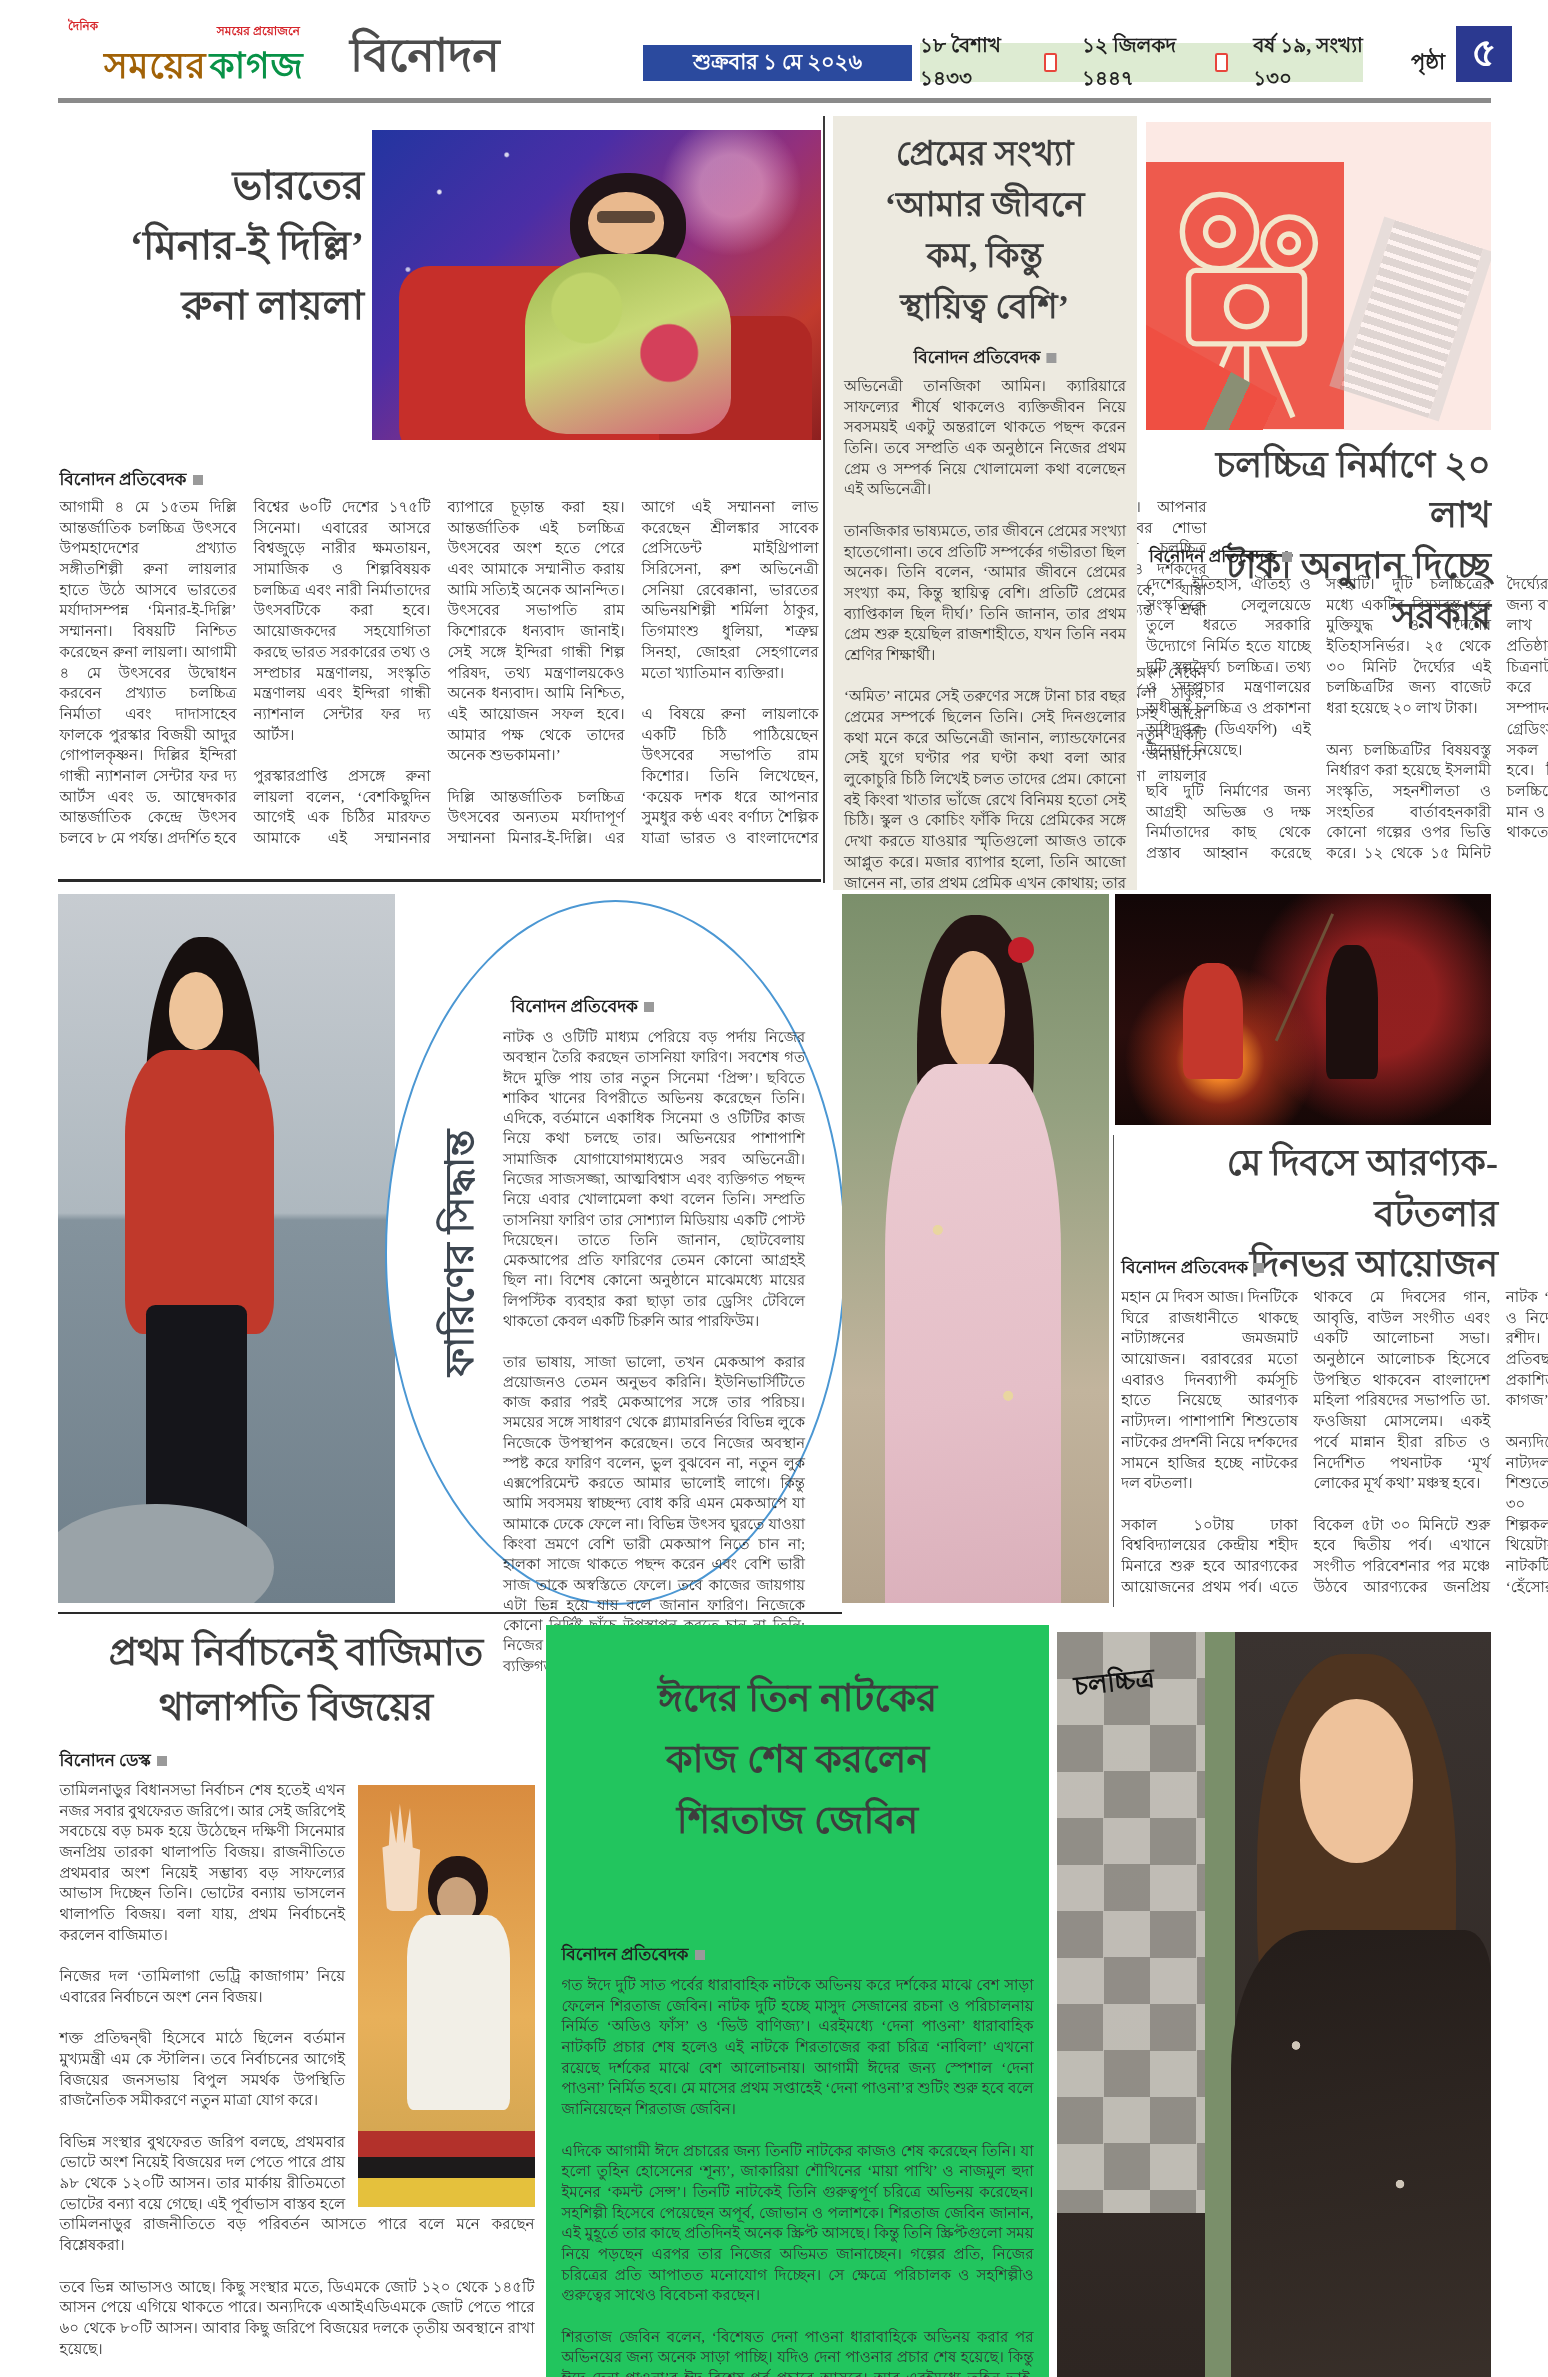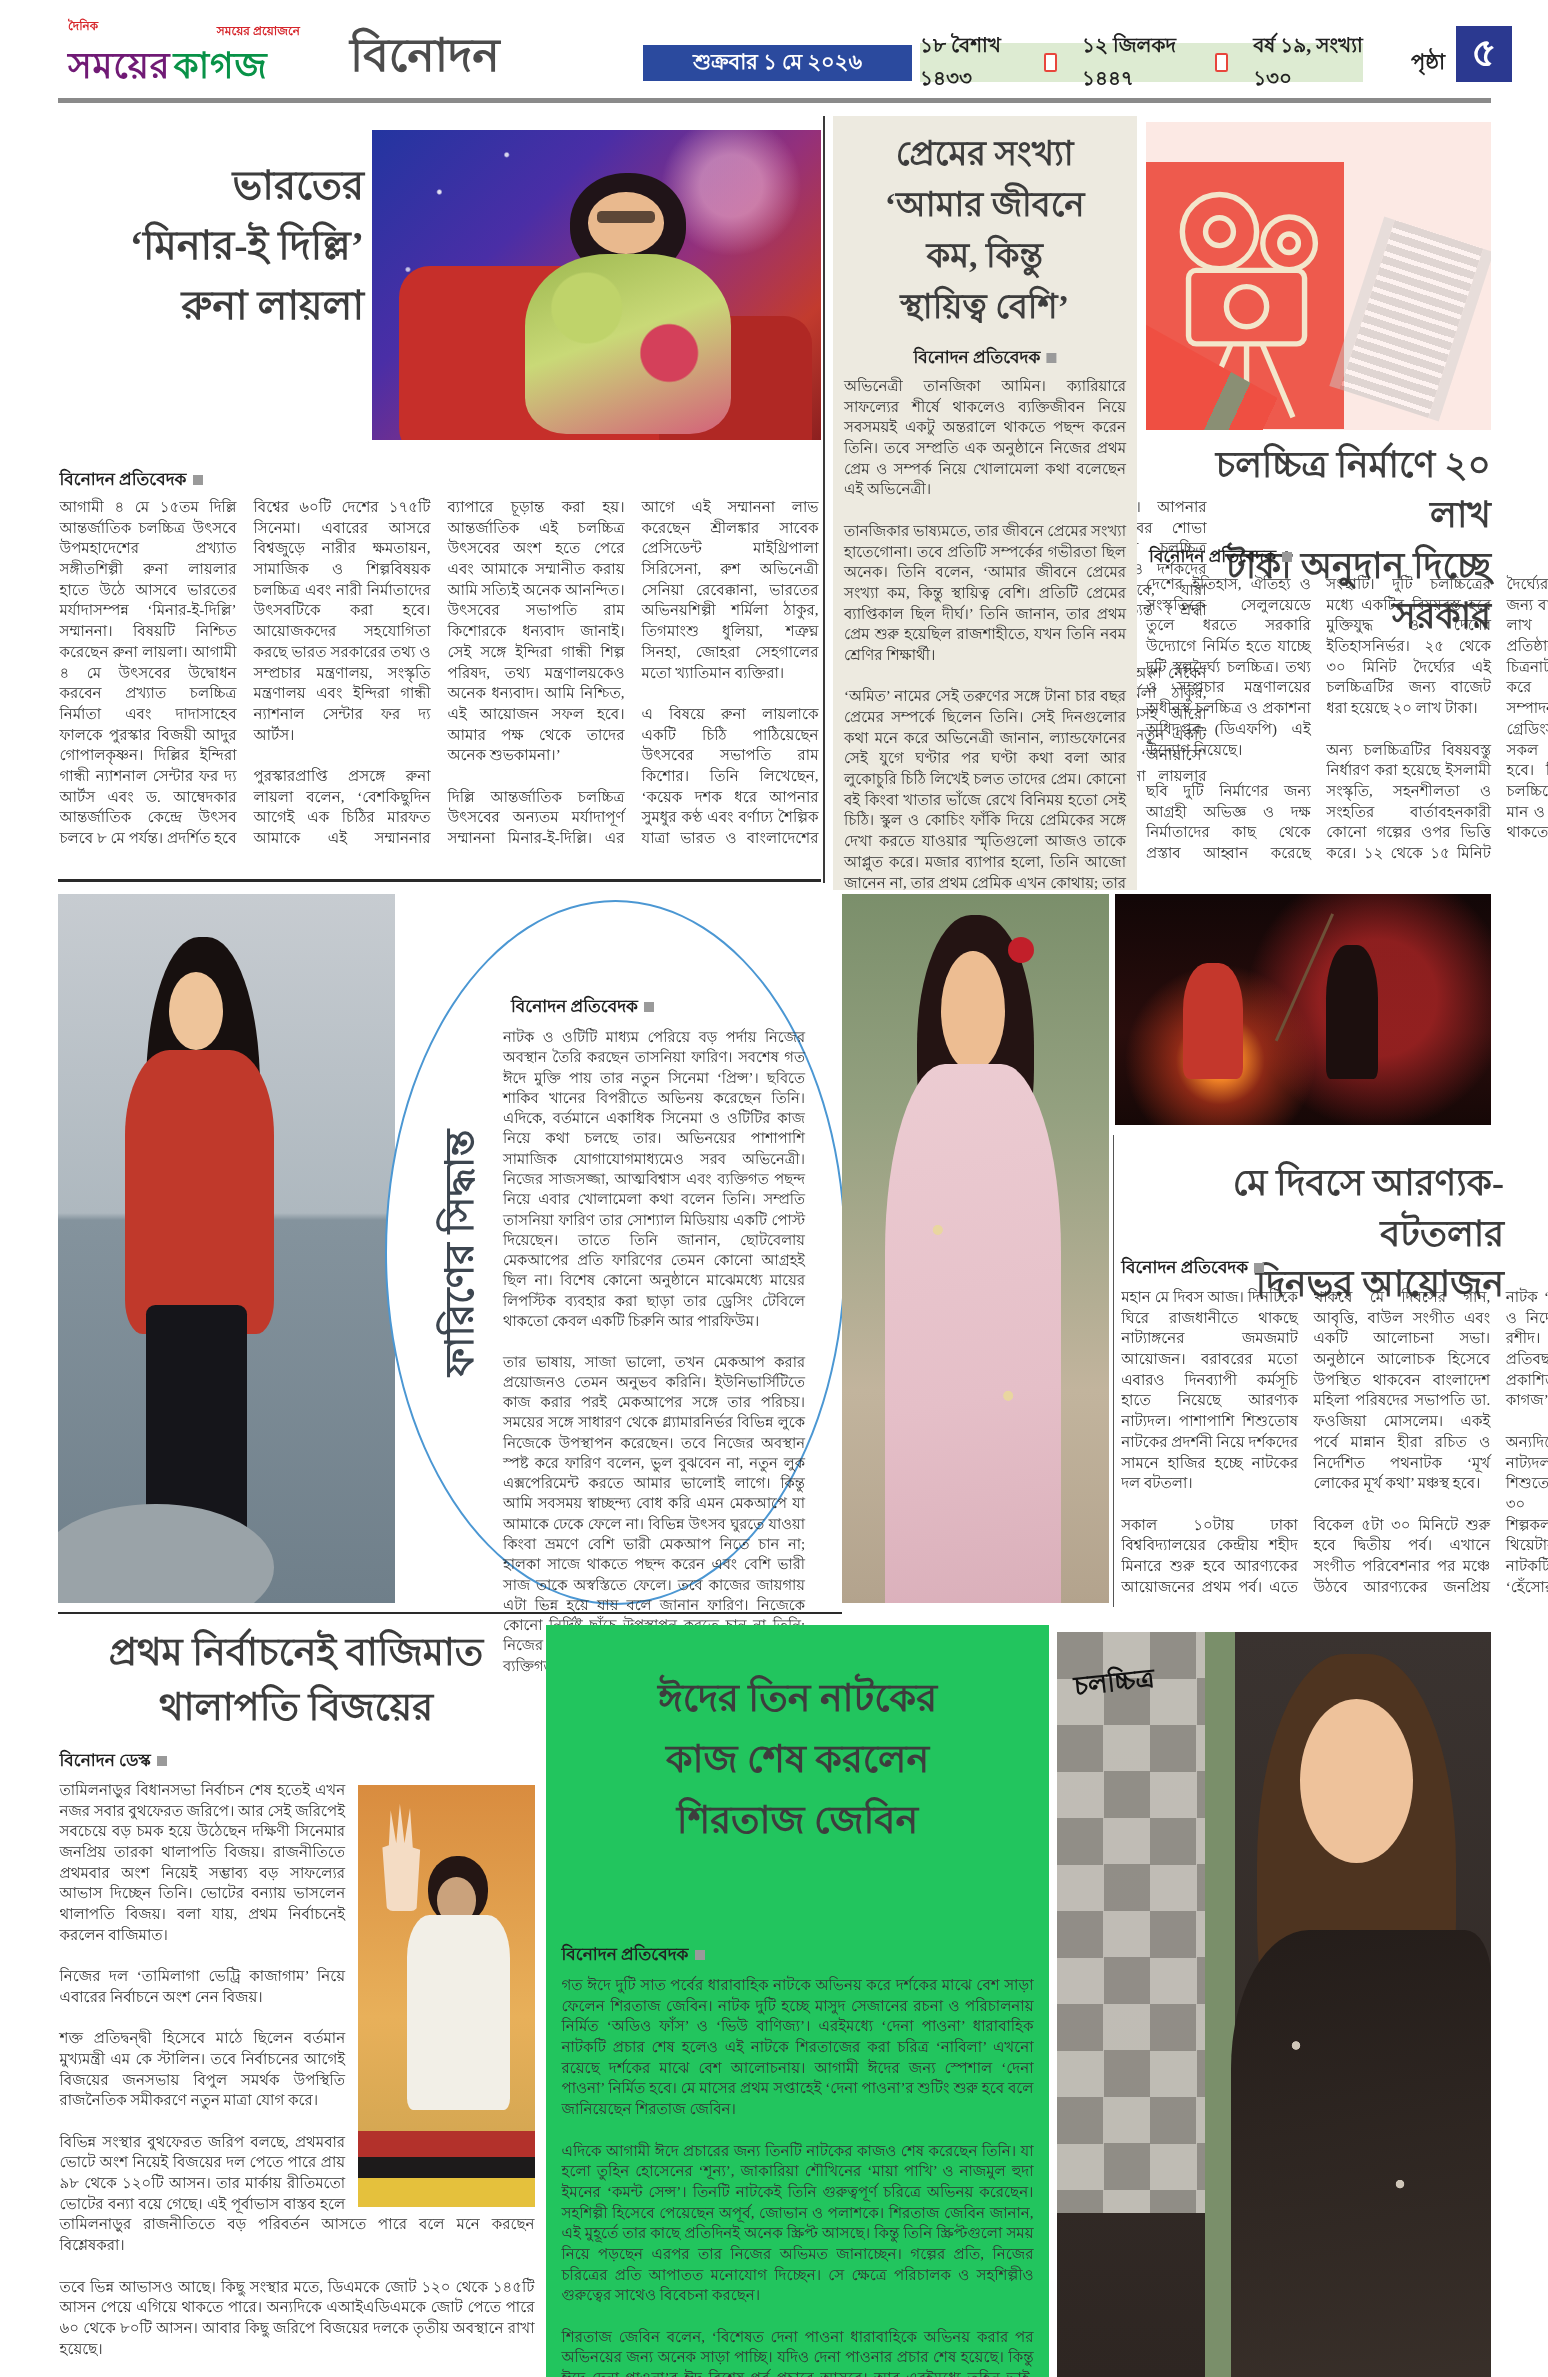--- a/index.html
+++ b/index.html
@@ -7,21 +7,21 @@
        font-family:"Liberation Serif","DejaVu Serif",serif;color:#2e2e2e;}
   .abs{position:absolute;}
   .hl{font-weight:700;color:#3d3d3d;font-family:"Liberation Serif",serif;}
   .byline{font-weight:700;font-size:17px;color:#222;display:flex;align-items:center;gap:6.2px;}
   .bysq{width:10px;height:10px;background:#9a9a9a;display:inline-block;}
   .bodytext{font-size:15px;line-height:1.38;text-align:justify;white-space:pre-line;color:#333;}
   .vline{background:#3a3a3a;width:1.5px;}
   .hrule{background:#8a8a8a;}
   
   .brand-main{font-size:36px;font-weight:700;letter-spacing:0.8px;}
-  .brand-red{color:#701a75;} .brand-green{color:#089247;}
+  .brand-red{color:#a16207;margin-left:36px;} .brand-green{color:#089247;}
   .brand-small{font-size:12px;color:#d6262b;font-weight:700;}
   .section-title{font-size:46px;font-weight:700;color:#4c4c4c;}
   .date-box{background:#2b4a9e;color:#fff;font-size:21px;font-weight:700;
             display:flex;align-items:center;justify-content:center;}
   .cal-box{background:#ddebd2;color:#222;font-size:20px;font-weight:700;
            display:flex;align-items:center;justify-content:center;gap:25px;}
   .red-sq{width:13px;height:15.5px;border:2.3px solid #e8453c;border-radius:2.3px;background:#fff;display:inline-block;}
   .page-label{font-size:21px;font-weight:700;color:#222;}
   .page-num-box{background:#2b3990;color:#fff;font-size:39px;font-weight:700;
                 display:flex;align-items:center;justify-content:center;}
@@ -245,21 +245,21 @@
 
 <div class="abs vline" style="left:1113px;top:1135px;height:472px;width:0.8px;background:#555;"></div>
 
 <div class="abs ph ph-stage" style="left:1115px;top:894px;width:376px;height:231px;">
   <div class="st-fig1"></div>
   <div class="st-fig2"></div>
   <div class="st-spear"></div>
 </div>
 
 <div class="abs" style="left:1115px;top:1132px;width:376px;height:479px;">
-  <div class="abs hl may-headline" style="left:13px;top:6.2px;width:376px;margin-top:20px;">
+  <div class="abs hl may-headline" style="left:7px;top:6.2px;width:376px;">
     <div>মে দিবসে আরণ্যক-বটতলার</div>
     <div>দিনভর আয়োজন</div>
   </div>
   <div class="abs byline" style="left:6.2px;top:122px;">
     <span>বিনোদন প্রতিবেদক</span>
       <span class="bysq"></span>
   </div>
   <div class="abs bodytext cols2" style="left:6.2px;top:155px;width:369px;height:321px;">মহান মে দিবস আজ। দিনটিকে ঘিরে রাজধানীতে থাকছে নাট্যাঙ্গনের জমজমাট আয়োজন। বরাবরের মতো এবারও দিনব্যাপী কর্মসূচি হাতে নিয়েছে আরণ্যক নাট্যদল। পাশাপাশি শিশুতোষ নাটকের প্রদর্শনী নিয়ে দর্শকদের সামনে হাজির হচ্ছে নাটকের দল বটতলা।
 
 সকাল ১০টায় ঢাকা বিশ্ববিদ্যালয়ের কেন্দ্রীয় শহীদ মিনারে শুরু হবে আরণ্যকের আয়োজনের প্রথম পর্ব। এতে থাকবে মে দিবসের গান, আবৃত্তি, বাউল সংগীত এবং একটি আলোচনা সভা। অনুষ্ঠানে আলোচক হিসেবে উপস্থিত থাকবেন বাংলাদেশ মহিলা পরিষদের সভাপতি ডা. ফওজিয়া মোসলেম। একই পর্বে মান্নান হীরা রচিত ও নির্দেশিত পথনাটক ‘মূর্খ লোকের মূর্খ কথা’ মঞ্চস্থ হবে।

